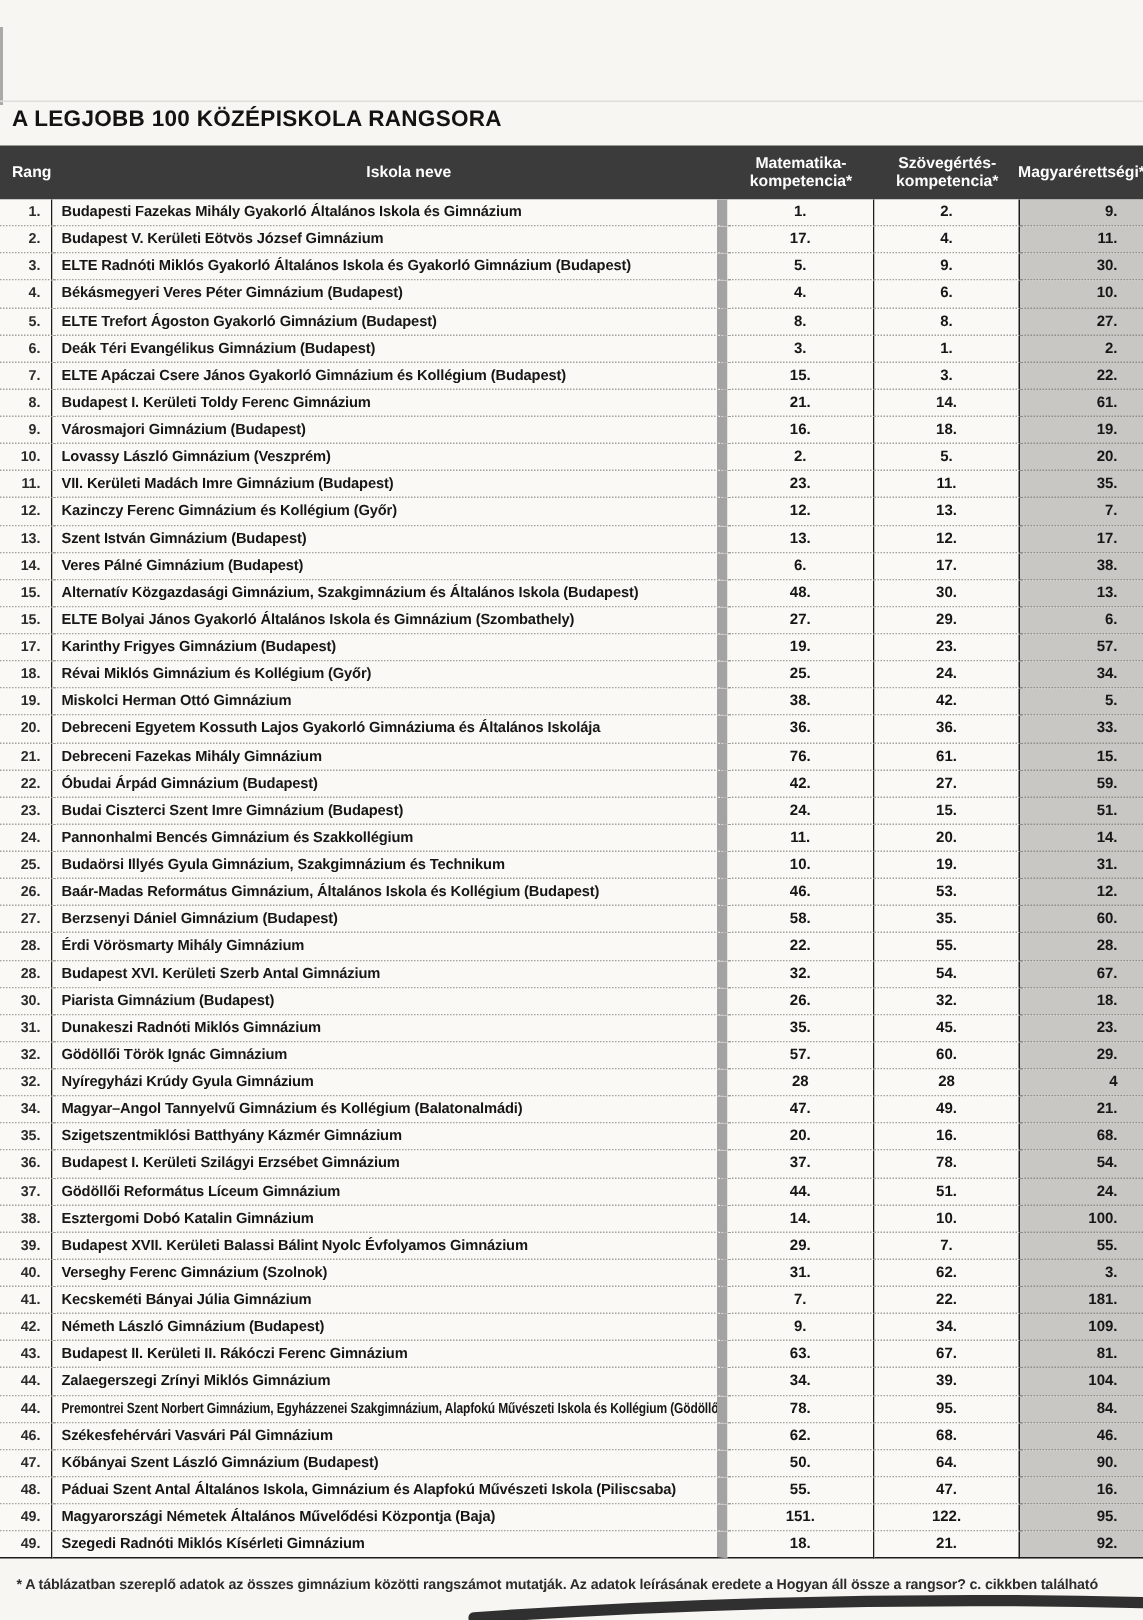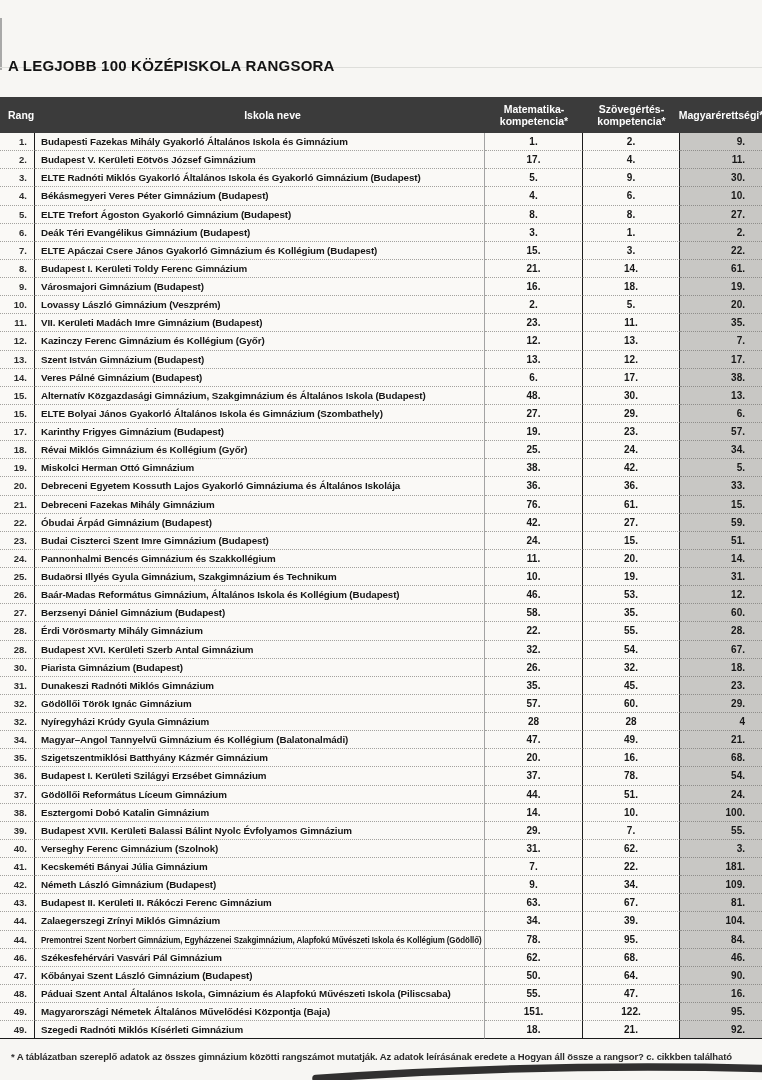--- a/index.html
+++ b/index.html
@@ -21,21 +21,21 @@
   .section-title{
     position:absolute;left:8px;top:28px;
     font-size:31px;font-weight:800;letter-spacing:1px;
     color:#c7c6c3;white-space:nowrap;
   }
   .title-rule{
     position:absolute;left:0;top:67px;width:762px;height:1px;
     background:#dededa;
   }
   .table-title{
-    position:absolute;left:8px;top:57px;
+    position:absolute;left:8px;top:71px;
     font-size:15px;font-weight:800;letter-spacing:.2px;color:#131313;
     white-space:nowrap;
   }
   .rank-table{
     position:absolute;left:0;top:97px;width:762px;
   }
   .thead{
     display:flex;width:762px;height:36px;
     background:#3b3b3b;color:#fdfdfd;
     font-size:10.5px;font-weight:700;line-height:1.18;
@@ -55,21 +55,21 @@
     box-sizing:border-box;display:flex;align-items:center;height:100%;
     border-bottom:1px dotted #a3a29e;color:#161616;overflow:hidden;
   }
   .c.rank{
     width:35px;justify-content:flex-end;padding-right:7px;
     border-right:1px solid #1c1c1c;
     font-size:9.5px;font-weight:700;color:#2b2b2b;
     background:#faf9f6;
   }
   .c.name{
-    flex:1;padding-left:6px;border-right:1px solid #a3a3a3;
+    flex:1;padding-left:6px;border-right:7px solid #a3a3a3;
     font-size:9.8px;font-weight:700;letter-spacing:-.1px;
     background:#faf9f6;
   }
   .c.name span{display:inline-block;white-space:nowrap;transform-origin:0 50%;}
   .c.math,.c.read{
     width:98px;justify-content:center;
     border-right:1px solid #1c1c1c;
     font-size:10px;font-weight:700;background:#faf9f6;
   }
   .c.read{width:97px;}

